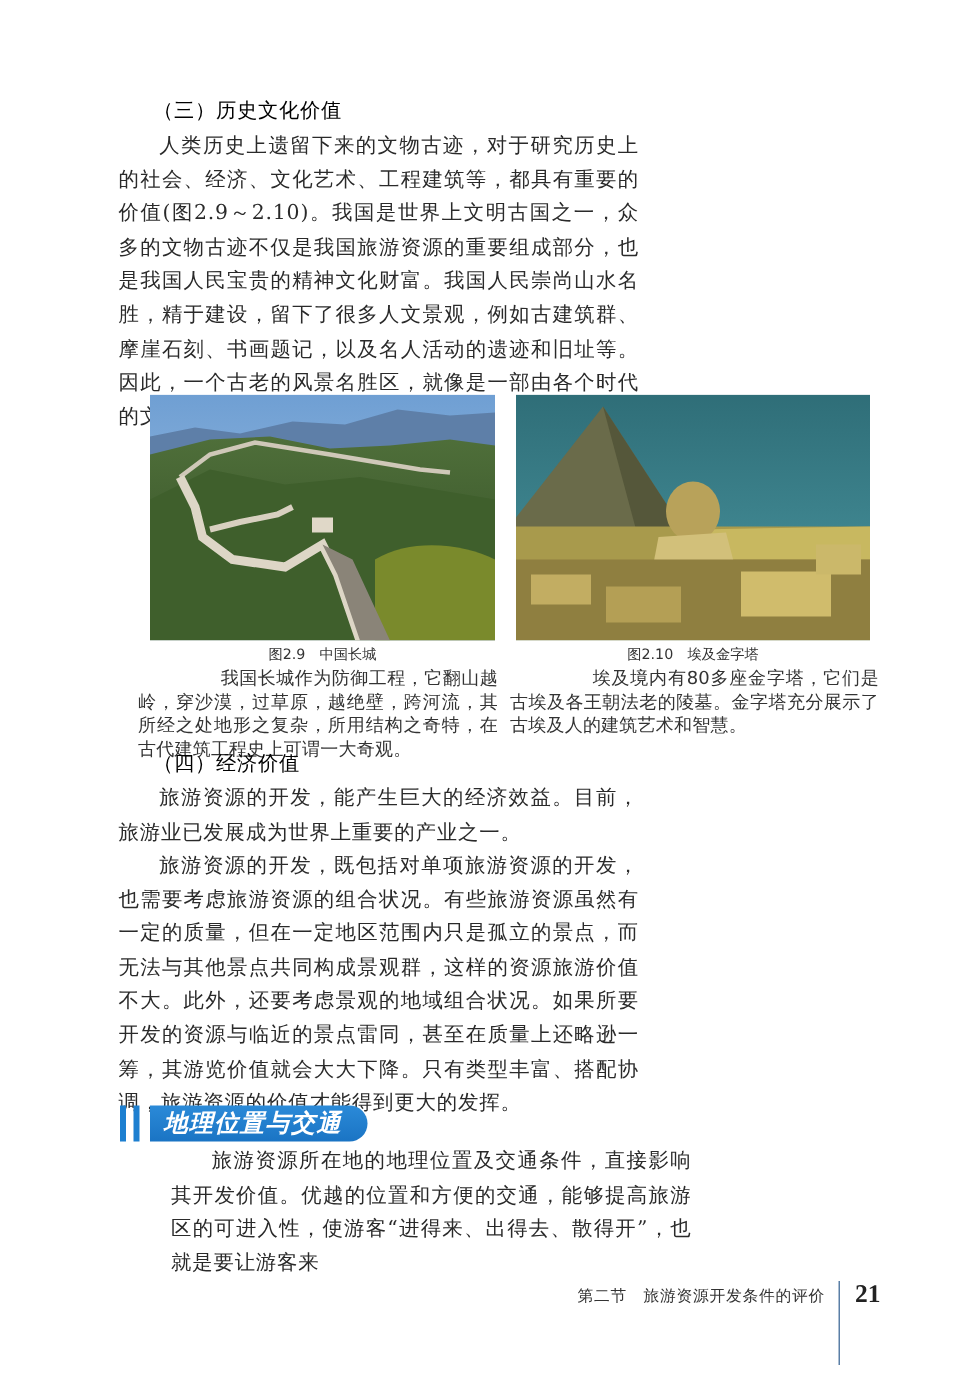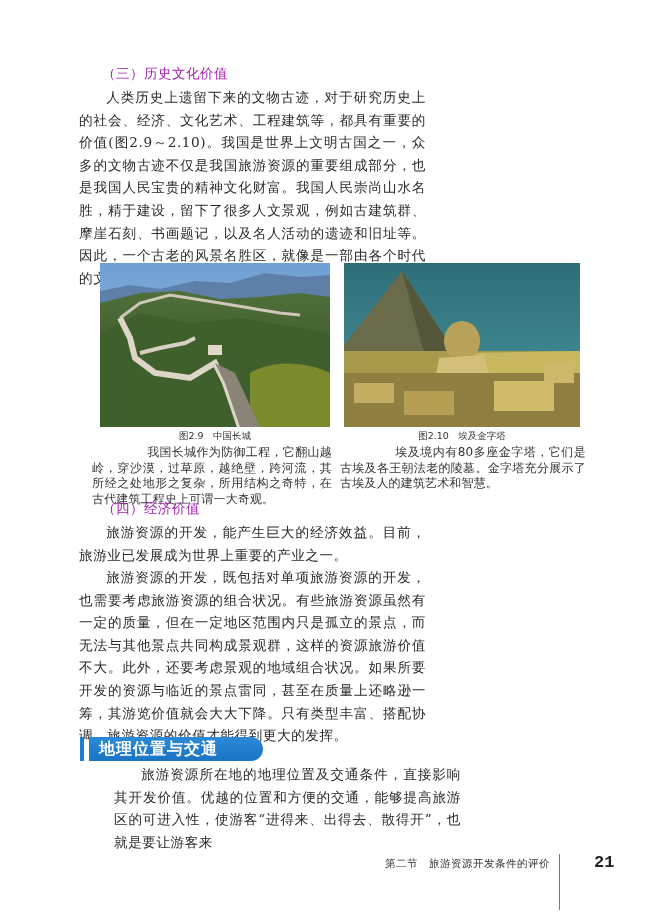--- a/index.html
+++ b/index.html
@@ -1,29 +1,29 @@
 <!DOCTYPE html>
 <html><head>
   <meta charset="utf-8">
   <style>
     html, body { margin: 0; padding: 0; background: #ffffff; }
     body { width: 650px; height: 919px; position: relative; overflow: hidden;
       font-family: "DejaVu Serif", "Liberation Serif", serif; color: #2a2a2a; }
     .abs { position: absolute; }
-    .subhead { color: #a21caf; font-family: Liberation Serif, serif; font-size: 13.5px; letter-spacing: 0.5px; }
+    .subhead { color: #000000; font-family: Liberation Serif, serif; font-size: 13.5px; letter-spacing: 0.5px; }
     .para { font-size: 13.6px; line-height: 22.6px; letter-spacing: 0.55px; text-align: justify; text-indent: 2em; margin: 0; }
     .col { left: 79px; width: 347px; }
     .caption-title { font-family: "DejaVu Sans", "Liberation Sans", sans-serif; font-size: 9.5px; text-align: center; color: #333; }
     .caption-body { font-family: "DejaVu Sans", "Liberation Sans", sans-serif; font-size: 12px; line-height: 15.5px; color: #333; text-align: justify; text-indent: 4.6em; letter-spacing: 0.15px; }
     .photo { overflow: hidden; }
     .section-bar { width: 4px; height: 24px; background: #1d7fd0; }
     .section-pill { height: 24px; background: linear-gradient(180deg, #2b8ad8 0%, #1a74c4 100%); border-radius: 0 14px 14px 0; color: #fff;
       font-family: "DejaVu Sans", "Liberation Sans", sans-serif; font-weight: bold; font-size: 16px; line-height: 24px; padding-left: 9px; letter-spacing: 1px; box-sizing: border-box; }
     .footer-text { font-family: Liberation Mono, monospace; font-size: 10.5px; color: #333; letter-spacing: 0.5px; }
-    .page-num { font-family: Liberation Mono, monospace; font-weight: bold; font-size: 17px; color: #222; margin-left: 24px; }
+    .page-num { font-family: Liberation Serif, serif; font-weight: bold; font-size: 17px; color: #222; }
     .footer-line { width: 1px; background: #5a7fa6; }
   </style>
 </head>
 <body>
 
 <div class="abs subhead" style="left:102px; top:65px;">（三）历史文化价值</div>
 
 <p class="abs para col" style="top:86px;">人类历史上遗留下来的文物古迹，对于研究历史上的社会、经济、文化艺术、工程建筑等，都具有重要的价值(图2.9～2.10)。我国是世界上文明古国之一，众多的文物古迹不仅是我国旅游资源的重要组成部分，也是我国人民宝贵的精神文化财富。我国人民崇尚山水名胜，精于建设，留下了很多人文景观，例如古建筑群、摩崖石刻、书画题记，以及名人活动的遗迹和旧址等。因此，一个古老的风景名胜区，就像是一部由各个时代的文化遗迹组成的生动的历史。</p>
 
 <div class="abs photo" style="left:100px; top:263px; width:230px; height:164px;">
@@ -77,19 +77,19 @@
 </div>
 <div class="abs caption-title" style="left:344px; top:430px; width:236px;">图2.10　埃及金字塔</div>
 <div class="abs caption-body" style="left:340px; top:445px; width:246px;">埃及境内有80多座金字塔，它们是古埃及各王朝法老的陵墓。金字塔充分展示了古埃及人的建筑艺术和智慧。</div>
 
 <div class="abs subhead" style="left:102px; top:500px;text-align:center;">（四）经济价值</div>
 <p class="abs para col" style="top:521px;">旅游资源的开发，能产生巨大的经济效益。目前，旅游业已发展成为世界上重要的产业之一。</p>
 <p class="abs para col" style="top:566px;">旅游资源的开发，既包括对单项旅游资源的开发，也需要考虑旅游资源的组合状况。有些旅游资源虽然有一定的质量，但在一定地区范围内只是孤立的景点，而无法与其他景点共同构成景观群，这样的资源旅游价值不大。此外，还要考虑景观的地域组合状况。如果所要开发的资源与临近的景点雷同，甚至在质量上还略逊一筹，其游览价值就会大大下降。只有类型丰富、搭配协调，旅游资源的价值才能得到更大的发挥。</p>
 
 <div class="abs section-bar" style="left:80px; top:737px;"></div>
 <div class="abs section-bar" style="left:89px; top:737px;"></div>
-<div class="abs section-pill" style="left:90px; top:737px; width:173px;">地理位置与交通</div>
+<div class="abs section-pill" style="left:100px; top:737px; width:145px;font-style:italic;">地理位置与交通</div>
 
 <p class="abs para col" style="top:763px;margin-left:35px;">旅游资源所在地的地理位置及交通条件，直接影响其开发价值。优越的位置和方便的交通，能够提高旅游区的可进入性，使游客“进得来、出得去、散得开”，也就是要让游客来</p>
 
 <div class="abs footer-text" style="left:385px; top:857px;">第二节　旅游资源开发条件的评价</div>
 <div class="abs footer-line" style="left:559px; top:854px; height:56px;"></div>
 <div class="abs page-num" style="left:570px; top:853px;">21</div>
 
 </body></html>

